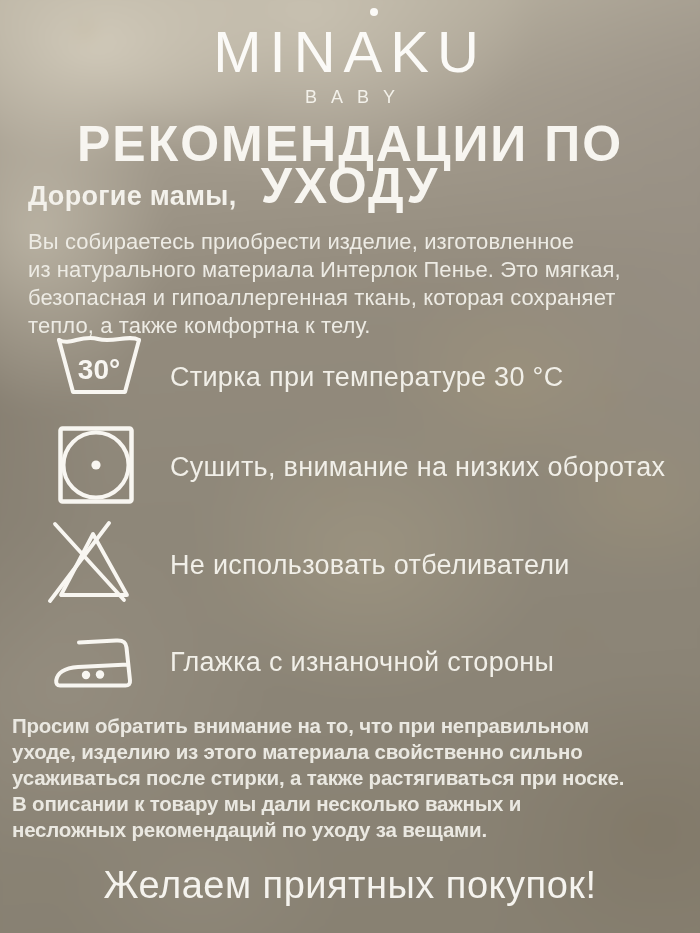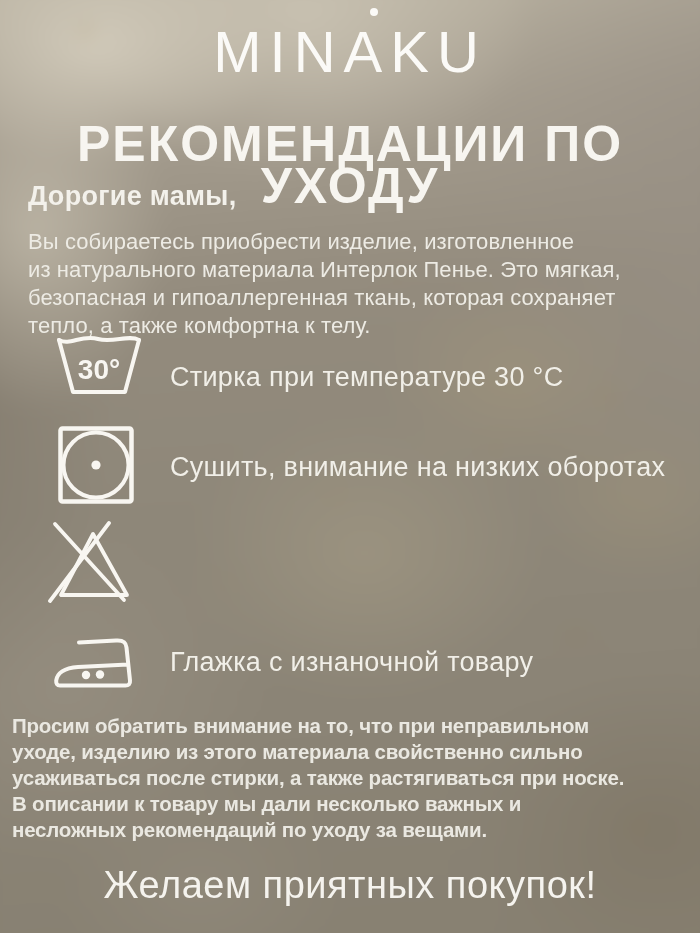--- a/index.html
+++ b/index.html
@@ -103,20 +103,21 @@
 </head>
 <body>
 
 <div class="page">
   <div class="bg"></div>
 
   <div class="content">
 
     <div class="logo"><span>MIN</span><span class="a-wrap"><span class="a-dot"></span><span>A</span></span><span>KU</span></div>
 
+    <div class="baby">BABY</div>
 
     <div class="heading">РЕКОМЕНДАЦИИ ПО УХОДУ</div>
 
     <div class="greeting">Дорогие мамы,</div>
 
     <div class="para intro">Вы собираетесь приобрести изделие, изготовленное
 из натурального материала Интерлок Пенье. Это мягкая,
 безопасная и гипоаллергенная ткань, которая сохраняет
 тепло, а также комфортна к телу.</div>
 
@@ -138,29 +139,30 @@
     </div>
     <div class="care-label" style="top:451px;">Сушить, внимание на низких оборотах</div>
 
     <div class="care-icon" style="left:47px;top:521px;">
       <svg width="95" height="84" viewBox="0 0 95 84">
         <path class="icon-stroke" stroke-width="3.8" d="M46,13 L14,74 L80,74 Z"></path>
         <path class="icon-stroke" stroke-width="3.8" d="M8,3 L77,79"></path>
         <path class="icon-stroke" stroke-width="3.8" d="M62,2 L3,80"></path>
       </svg>
     </div>
+    <div class="care-label" style="top:549px;">Не использовать отбеливатели</div>
 
     <div class="care-icon" style="left:50px;top:633px;">
       <svg width="95" height="57" viewBox="0 0 95 57">
         <path class="icon-stroke" stroke-width="4" d="M29,9.5 L66,7.5 C73,7 76,9 76.5,14.5 L80,47.5 C80.4,51 78.5,52.5 75.5,52.5 L10,52.5 C7,52.5 6,50.5 6.2,47.5 C7,40.5 14,34.8 28,34 L78,31.5"></path>
         <circle cx="36" cy="42" r="4.2" fill="#f8f6f1"></circle>
         <circle cx="50" cy="41.5" r="4.2" fill="#f8f6f1"></circle>
       </svg>
     </div>
-    <div class="care-label" style="top:646px;">Глажка с изнаночной товару</div>
+    <div class="care-label" style="top:646px;">Глажка с изнаночной стороны</div>
 
     <div class="para notice">Просим обратить внимание на то, что при неправильном
 уходе, изделию из этого материала свойственно сильно
 усаживаться после стирки, а также растягиваться при носке.
 В описании к товару мы дали несколько важных и
 несложных рекомендаций по уходу за вещами.</div>
 
     <div class="footer">Желаем приятных покупок!</div>
 
   </div>

